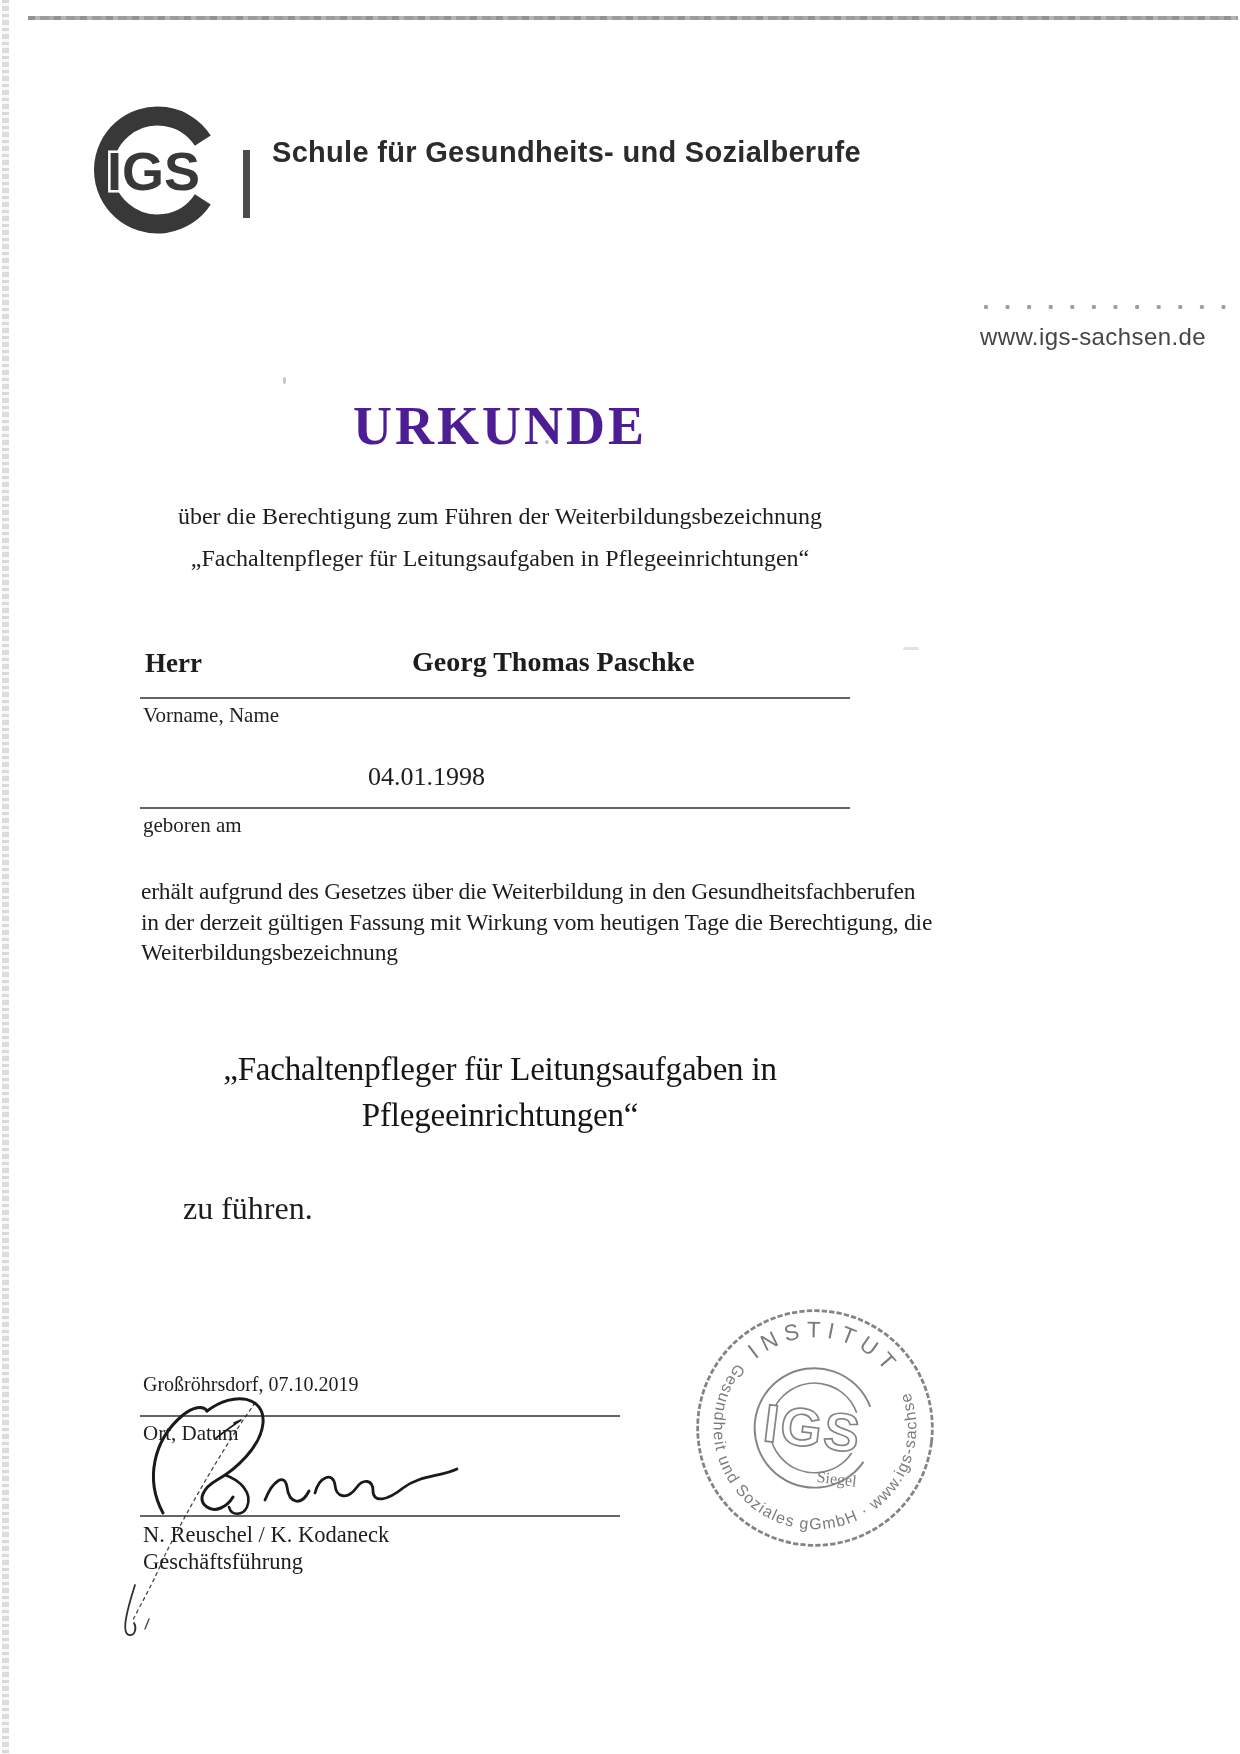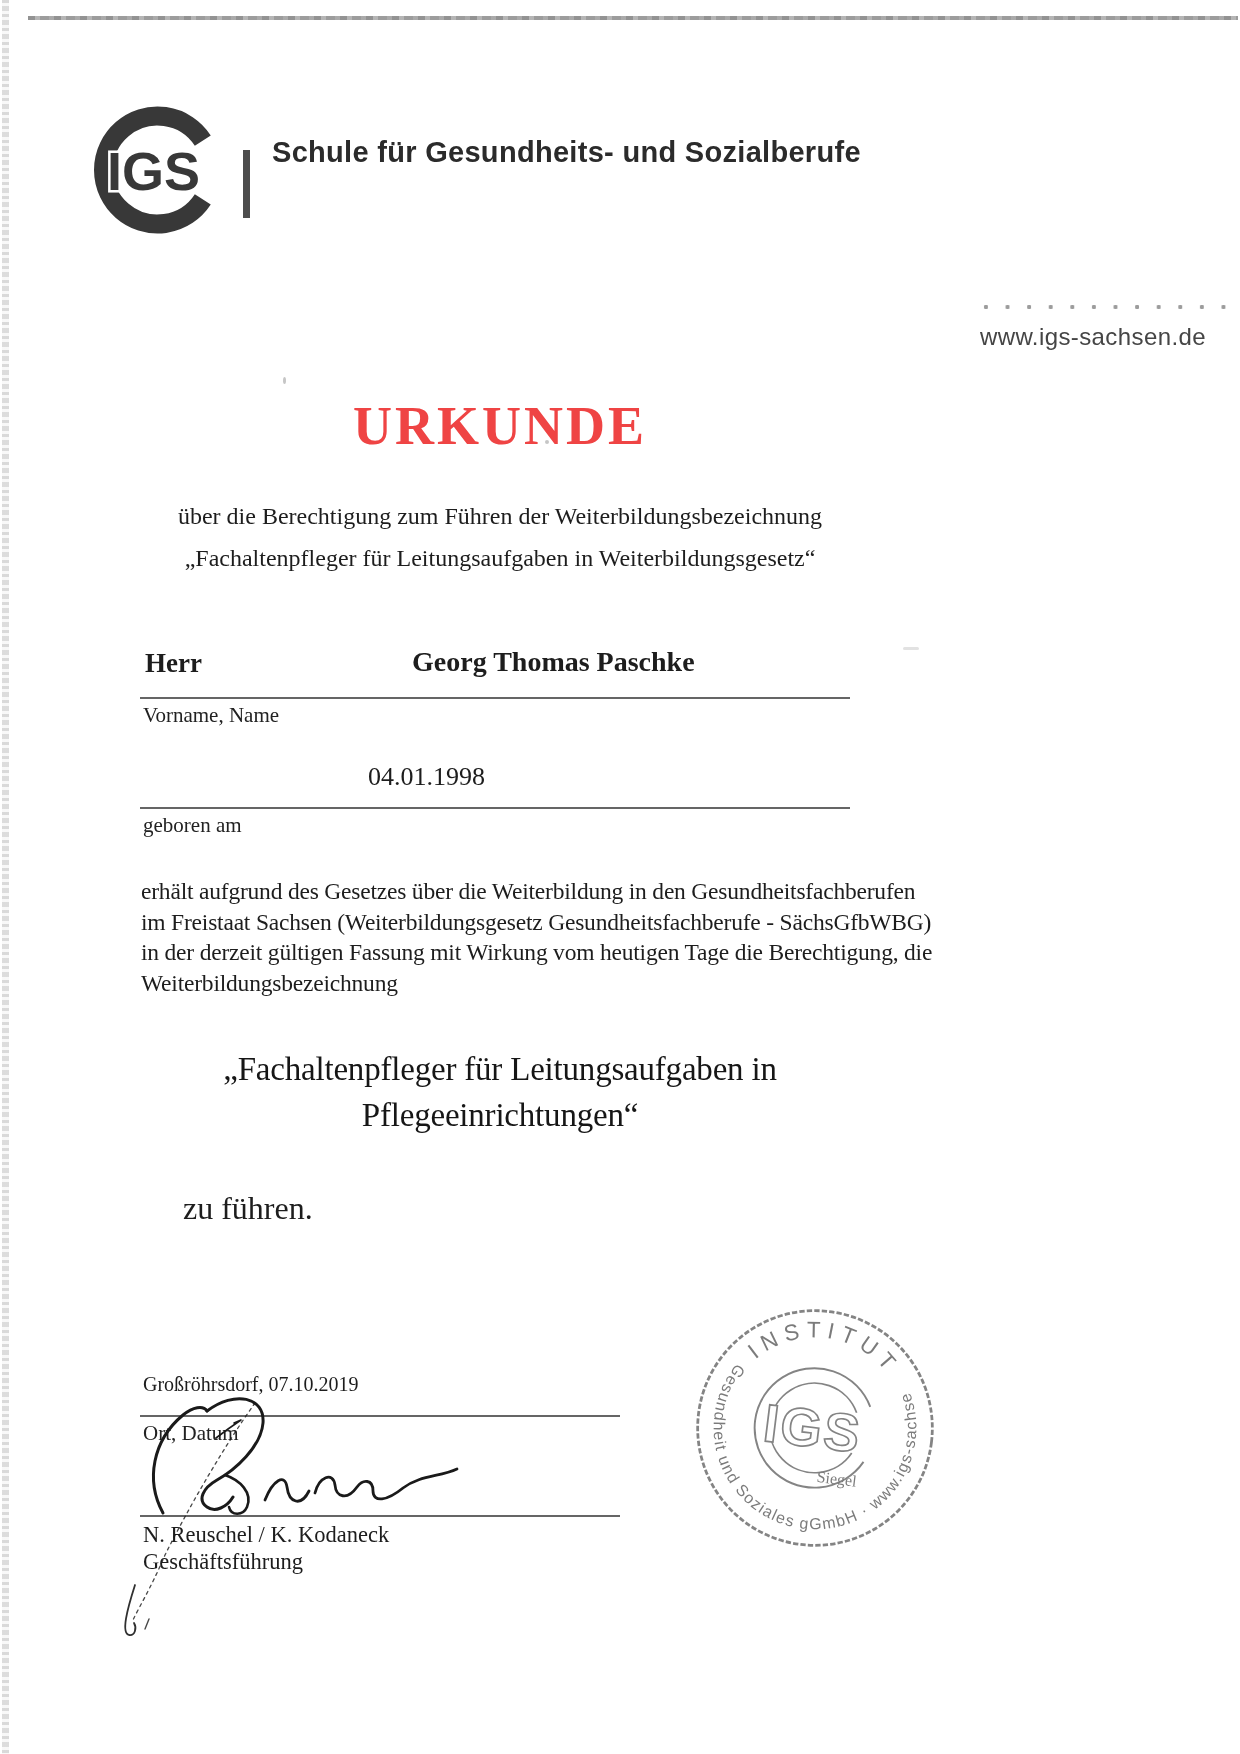--- a/index.html
+++ b/index.html
@@ -19,21 +19,21 @@
   .org{position:absolute;left:272px;top:133px;font-family:"Liberation Sans","DejaVu Sans",sans-serif;
        font-weight:700;font-size:29px;line-height:38px;color:#2b2b2b;letter-spacing:.3px;}
   .dots{position:absolute;left:981px;top:302px;width:259px;height:11px;
     background-image:radial-gradient(circle 3.3px at 5px 5px,#8b8b8b 48%,#b9b9b9 68%,transparent 72%);
     background-size:21.6px 11px;background-repeat:repeat-x;opacity:.85;}
   .url{position:absolute;left:980px;top:323px;font-family:"Liberation Sans","DejaVu Sans",sans-serif;
        font-size:24px;color:#454545;letter-spacing:.4px;}
 
   
   .center-col{position:absolute;left:0;width:1000px;text-align:center;}
-  .title{top:395px;font-size:54px;font-weight:700;letter-spacing:3px;color:#ef4444;}
+  .title{top:395px;font-size:54px;font-weight:700;letter-spacing:3px;color:#4c1d95;}
   .sub1{top:503px;font-size:24px;}
   .sub2{top:545px;font-size:24px;}
   .designation{top:1046px;font-size:33px;font-weight:400;line-height:46px;letter-spacing:-.2px;color:#161616;}
 
   
   .salutation{position:absolute;left:145px;top:648px;font-size:27px;font-weight:700;}
   .name{position:absolute;left:368px;top:646px;font-size:28px;font-weight:700;margin-left:44px;}
   .uline{position:absolute;height:2px;background:#4a4a4a;opacity:.85;}
   .u1{left:140px;top:697px;width:710px;}
   .u2{left:140px;top:807px;width:710px;}
@@ -71,33 +71,32 @@
   </svg>
   <div class="divider"></div>
   <div class="org">
     <div>Schule für Gesundheits- und Sozialberufe</div>
   </div>
   <div class="dots"></div>
   <div class="url">www.igs-sachsen.de</div>
 
   <div class="center-col title">URKUNDE</div>
   <div class="center-col sub1">über die Berechtigung zum Führen der Weiterbildungsbezeichnung</div>
-  <div class="center-col sub2">„Fachaltenpfleger für Leitungsaufgaben in Weiterbildungsgesetz“</div>
+  <div class="center-col sub2">„Fachaltenpfleger für Leitungsaufgaben in Pflegeeinrichtungen“</div>
 
   <div class="salutation">Herr</div>
   <div class="name">Georg Thomas Paschke</div>
   <div class="uline u1"></div>
   <div class="small-label l1">Vorname, Name</div>
   <div class="date">04.01.1998</div>
   <div class="uline u2"></div>
   <div class="small-label l2">geboren am</div>
 
   <div class="para">
     <div>erhält aufgrund des Gesetzes über die Weiterbildung in den Gesundheitsfachberufen</div>
-    <div>im Freistaat Sachsen (Weiterbildungsgesetz Gesundheitsfachberufe - SächsGfbWBG)</div>
     <div>in der derzeit gültigen Fassung mit Wirkung vom heutigen Tage die Berechtigung, die</div>
     <div>Weiterbildungsbezeichnung</div>
   </div>
 
   <div class="center-col designation">
     <div>„Fachaltenpfleger für Leitungsaufgaben in</div>
     <div>Pflegeeinrichtungen“</div>
   </div>
 
   <div class="closing">zu führen.</div>

